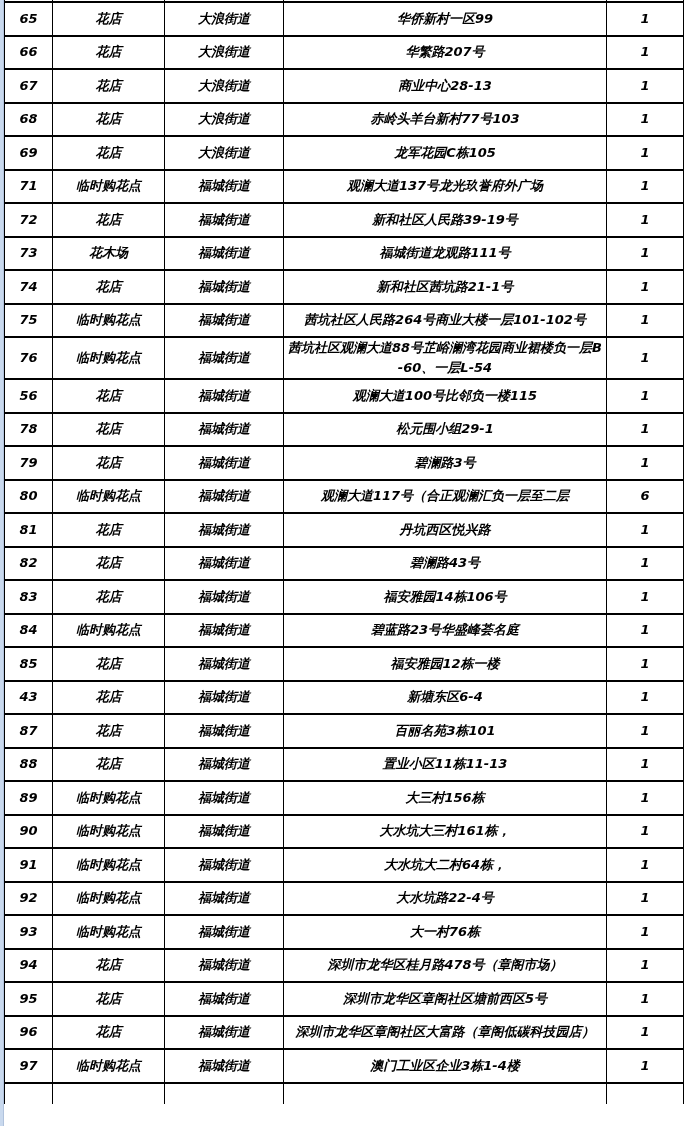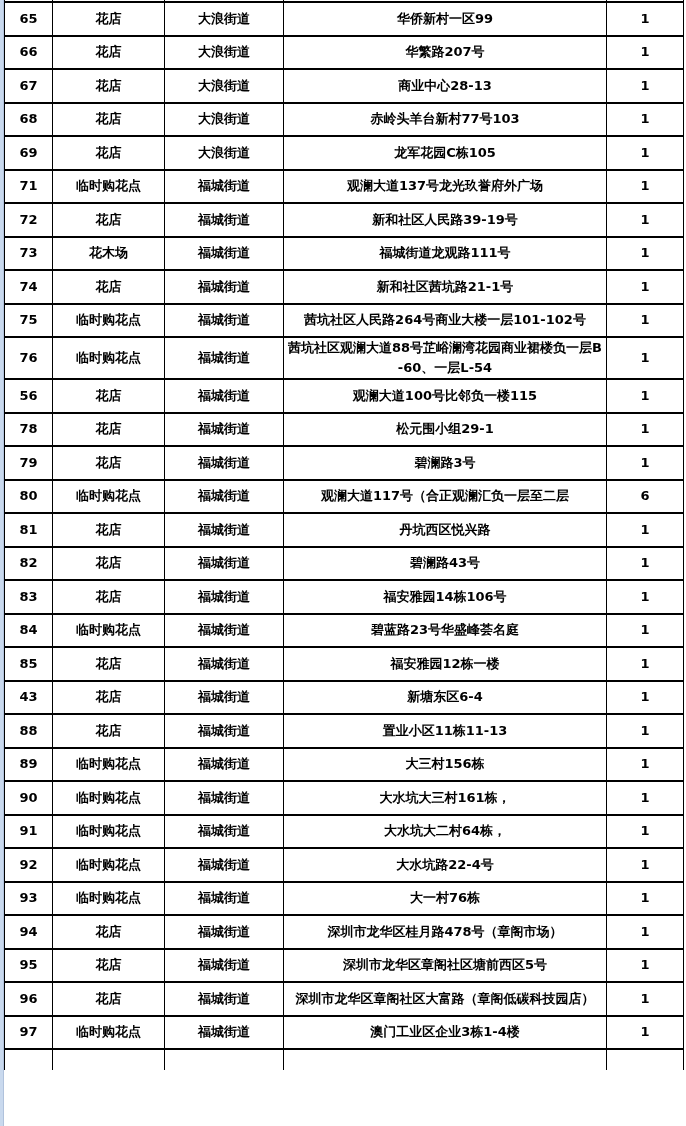--- a/index.html
+++ b/index.html
@@ -6,20 +6,21 @@
   body {
     width: 686px; height: 1126px;
     background: #ffffff;
     font-family: "DejaVu Sans", sans-serif;
   }
   .screen {
     position: relative;
     width: 686px; height: 1126px;
     overflow: hidden;
     background: #ffffff;
+    font-style: italic;
   }
   .gutter {
     position: absolute; left: 0; top: 0;
     width: 4px; height: 1126px;
     background: #c9d9ee;
     border-right: 1px solid #b0c2dc;
     box-sizing: border-box;
   }
   table.grid {
     position: absolute; left: 4px; top: 0;
@@ -217,20 +218,27 @@
     <td>1</td>
   </tr>
         <tr>
     <td>43</td>
     <td>花店</td>
     <td>福城街道</td>
     <td>新塘东区6-4</td>
     <td>1</td>
   </tr>
         <tr>
+    <td>87</td>
+    <td>花店</td>
+    <td>福城街道</td>
+    <td>百丽名苑3栋101</td>
+    <td>1</td>
+  </tr>
+        <tr>
     <td>88</td>
     <td>花店</td>
     <td>福城街道</td>
     <td>置业小区11栋11-13</td>
     <td>1</td>
   </tr>
         <tr>
     <td>89</td>
     <td>临时购花点</td>
     <td>福城街道</td>

